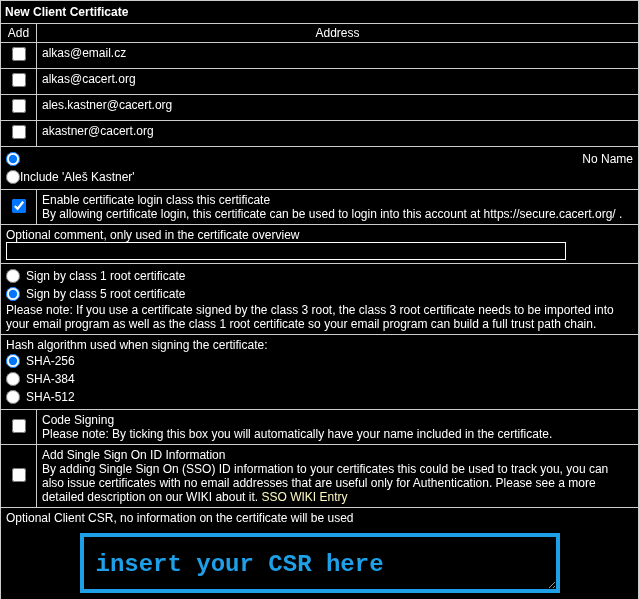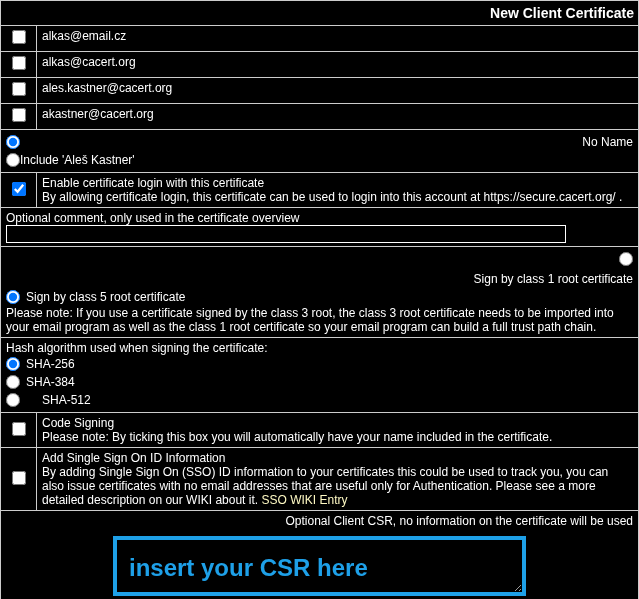--- a/index.html
+++ b/index.html
@@ -13,23 +13,23 @@
 table {
   border-collapse: collapse;
   width: 100%;
 }
 td, th {
   border: 1px solid #ccc;
   padding: 3px 5px;
   vertical-align: top;
 }
 .title-row td {
-  text-align: right;
+  text-align: left;
   font-weight: bold;
-  font-size: 14px;
+  font-size: 12px;
   padding: 4px;
 }
 .header-row td {
   text-align: center;
   font-size: 12px;
   padding: 2px;
 }
 .check-cell {
   width: 36px;
   text-align: center;
@@ -46,49 +46,53 @@
   background: #000;
   border: 1px solid #fff;
   color: #fff;
   padding: 1px 3px;
 }
 a.link {
   color: #fef9c3;
   text-decoration: none;
 }
 .csr-box {
-  width: 413px;
+  width: 480px;
   height: 60px;
   border: 4px solid #1ea0e8;
   background: #000;
   margin: 8px auto;
   padding: 14px 12px;
   resize: both;
   overflow: auto;
   display: block;
   color: #1ea0e8;
   font-size: 24px;
   font-weight: bold;
-  font-family: Liberation Sans, sans-serif;
+  font-family: Liberation Mono, monospace;
 }
 .csr-box::placeholder {
   color: #1ea0e8;
   opacity: 1;
 }
-.center { text-align: right; }
+.center { text-align: left; }
 .nowrap { white-space: normal; }
 </style>
 </head>
 <body>
 
 <table>
   <tbody>
       <tr class="title-row">
         <td colspan="2">New Client Certificate</td>
       </tr>
+  <tr class="header-row">
+    <td>Add</td>
+    <td>Address</td>
+  </tr>
 
   <tr>
     <td class="check-cell"><input type="checkbox" style=""></td>
     <td>alkas@email.cz</td>
   </tr>
   <tr>
     <td class="check-cell"><input type="checkbox" style=""></td>
     <td>alkas@cacert.org</td>
   </tr>
   <tr>
@@ -109,35 +113,35 @@
       <div style="display:flex;align-items:center;padding:2px 0;">
         <input type="radio" name="nameopt" style="">
         <span>Include 'Aleš Kastner'</span>
       </div>
     </td>
   </tr>
 
   <tr>
     <td class="check-cell" style="vertical-align:middle;"><input type="checkbox" checked="" style=""></td>
     <td>
-      <div>Enable certificate login with this certificate</div>
+      <div>Enable certificate login class this certificate</div>
       <div>By allowing certificate login, this certificate can be used to login into this account at https://secure.cacert.org/ .</div>
     </td>
   </tr>
 
   <tr>
     <td colspan="2">
       <div>Optional comment, only used in the certificate overview</div>
       <input type="text" class="full-input" style="">
     </td>
   </tr>
 
   <tr>
     <td colspan="2">
-      <div style="display:flex;align-items:flex-end;gap:6px;padding:2px 0;flex-direction:column;">
+      <div style="display:flex;align-items:flex-start;gap:6px;padding:2px 0;">
         <input type="radio" name="signroot" style="">
         <span>Sign by class 1 root certificate</span>
       </div>
       <div style="display:flex;align-items:center;gap:6px;padding:2px 0;">
         <input type="radio" name="signroot" checked="" style="">
         <span>Sign by class 5 root certificate</span>
       </div>
       <div class="nowrap">Please note: If you use a certificate signed by the class 3 root, the class 3 root certificate needs to be imported into your email program as well as the class 1 root certificate so your email program can build a full trust path chain.</div>
     </td>
   </tr>
@@ -146,21 +150,21 @@
     <td colspan="2">
       <div>Hash algorithm used when signing the certificate:</div>
       <div style="display:flex;align-items:flex-start;gap:6px;padding:2px 0;">
         <input type="radio" name="hash" checked="" style="">
         <span>SHA-256</span>
       </div>
       <div style="display:flex;align-items:center;gap:6px;padding:2px 0;">
         <input type="radio" name="hash" style="">
         <span>SHA-384</span>
       </div>
-      <div style="display:flex;align-items:center;gap:22px;padding:2px 0;">
+      <div style="display:flex;align-items:center;gap:6px;padding:2px 0;">
         <input type="radio" name="hash" style="">
         <span>SHA-512</span>
       </div>
     </td>
   </tr>
 
   <tr>
     <td class="check-cell" style="vertical-align:middle;"><input type="checkbox" style=""></td>
     <td>
       <div>Code Signing</div>

